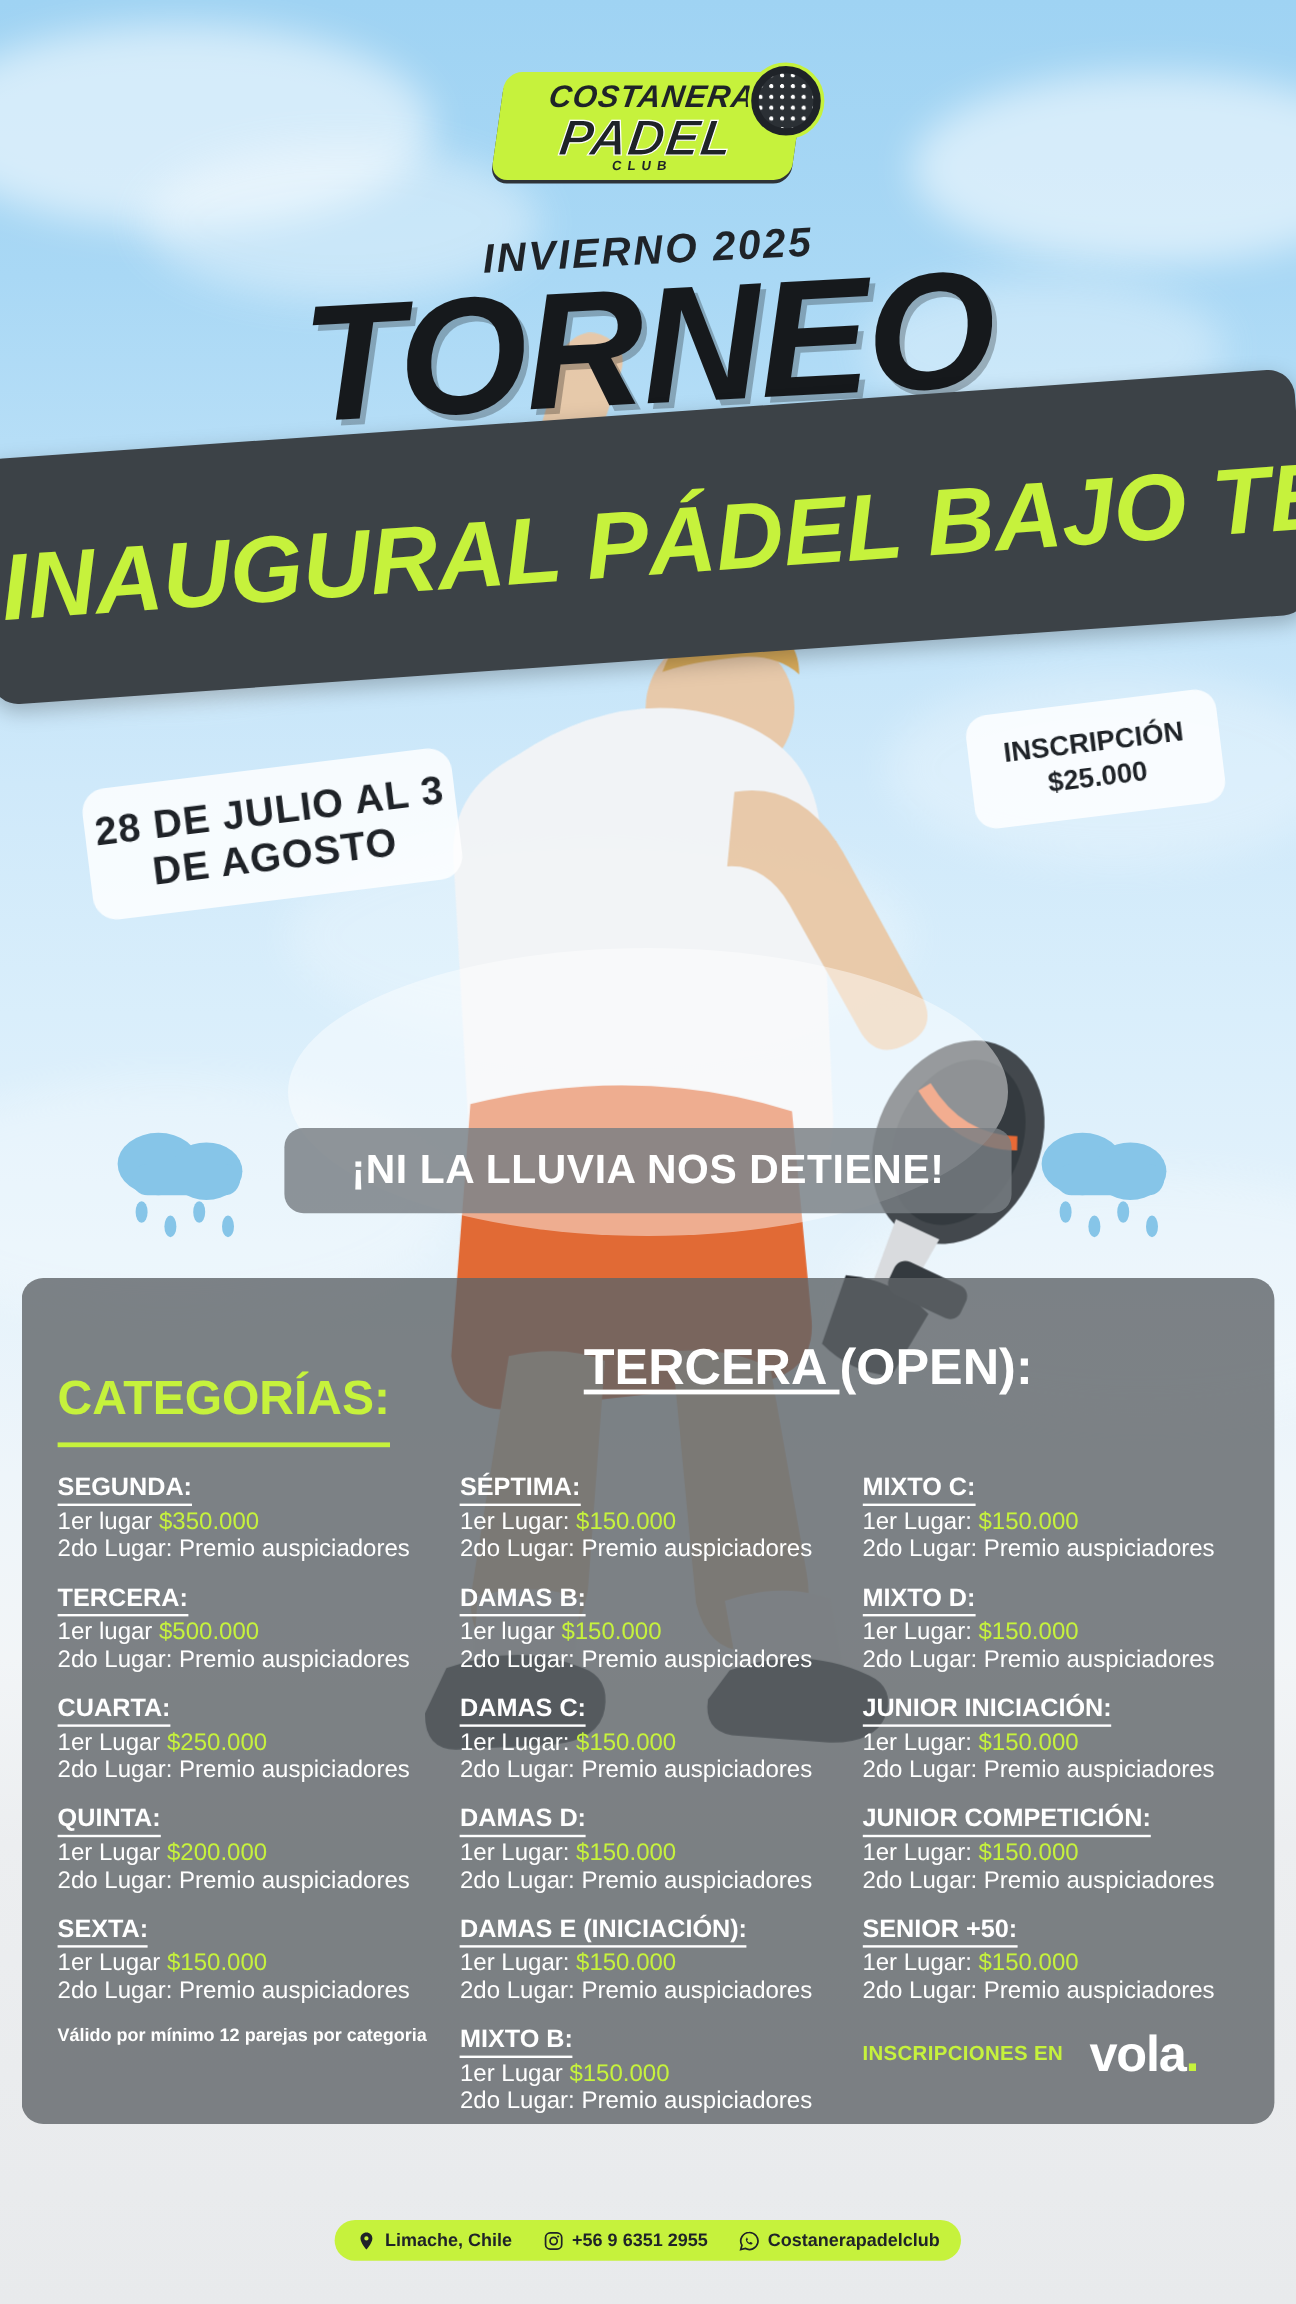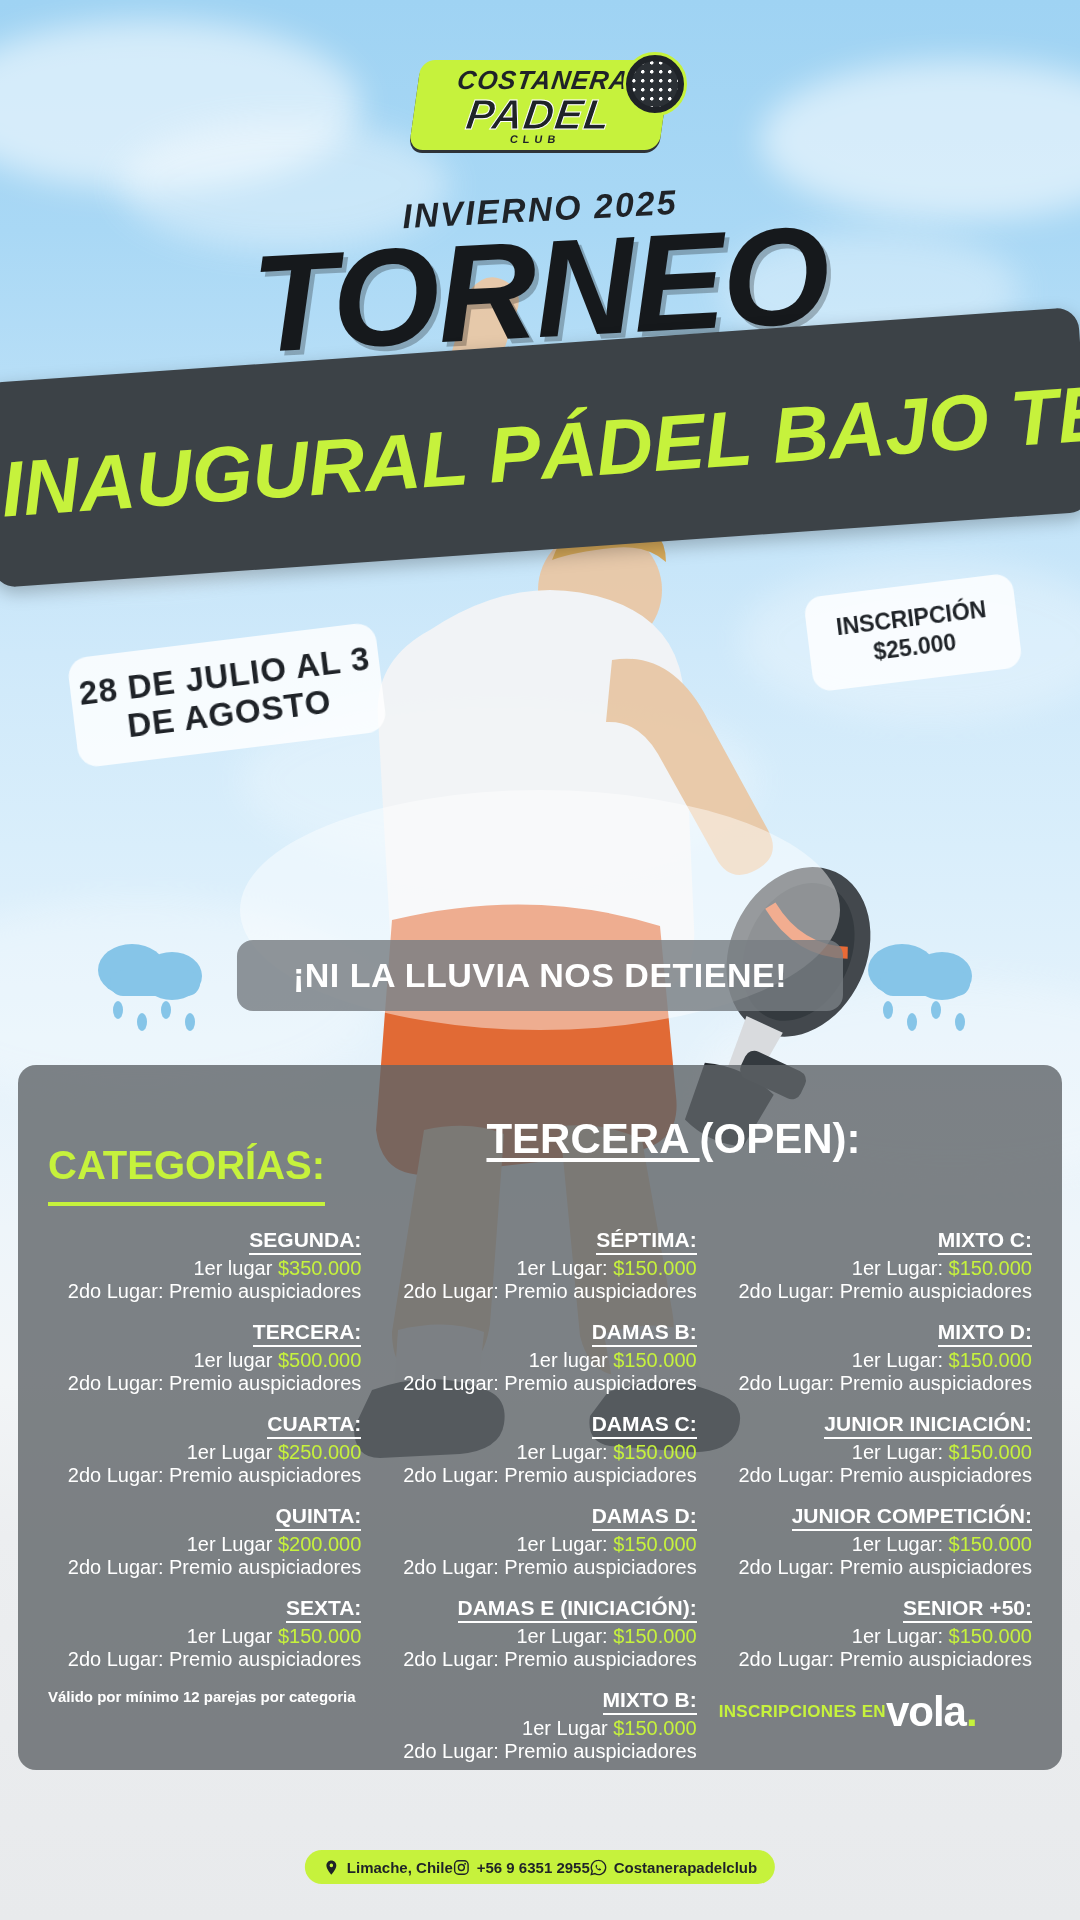--- a/index.html
+++ b/index.html
@@ -166,46 +166,45 @@
     font-size: 40px; color:#fff; margin-top: 6px;
   }
   .campeones b { color:#c6f23c; font-weight: bold; }
 
   .cols {
     display:flex; gap: 22px; margin-top: 22px;
   }
   .col { flex:1; }
   .cat {
     margin-bottom: 17px;
-    text-align: right;
   }
   .cat-name {
     font-size: 21px; font-weight: bold; color:#fff;
     border-bottom: 2px solid #fff; display:inline-block; padding-bottom:1px;
     margin-bottom: 2px;
   }
   .cat-l1 { font-size: 20px; color:#fff; }
   .cat-l1 b { color:#c6f23c; font-weight: normal; }
   .cat-l2 { font-size: 20px; color:#fff; }
   .note {
     font-size: 15px; font-weight: bold; color:#fff; margin-top: 14px;
   }
   .vola-row {
-    display:flex; align-items:center; gap: 0; 
+    display:flex; align-items:center; gap: 22px; 
   }
   .vola-label { font-size: 17px; font-weight:bold; color:#c6f23c; letter-spacing:.3px; }
   .vola-logo { font-size: 42px; font-weight: bold; color:#fff; letter-spacing:-1px; }
   .vola-logo span { color:#c6f23c; }
 
   
   .footer {
     position:absolute; left:50%; bottom: 36px; transform:translateX(-50%);
     background:#c6f23c; border-radius: 18px;
     height: 34px; padding: 0 18px;
-    display:flex; align-items:center; 
+    display:flex; align-items:center; gap: 26px;
   }
   .f-item { display:flex; align-items:center; gap: 7px; }
   .f-item span.txt { font-size: 15px; font-weight:bold; color:#1f2328; }
   .f-ic { width:17px; height:17px; display:inline-block; }
   .f-ic svg { display:block; }
 </style>
 </head>
 <body>
 
 <div class="poster">

